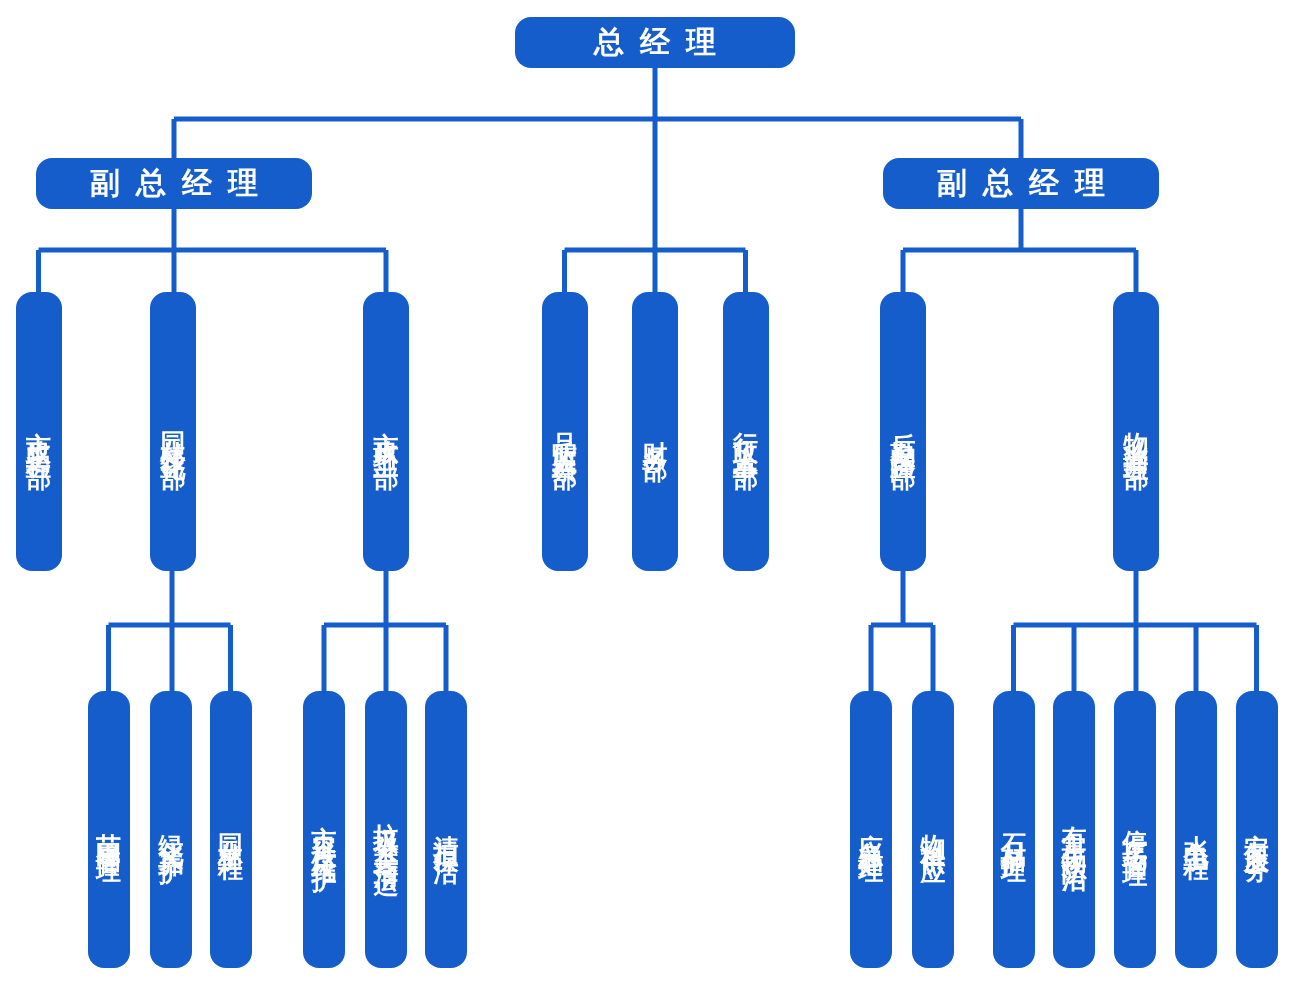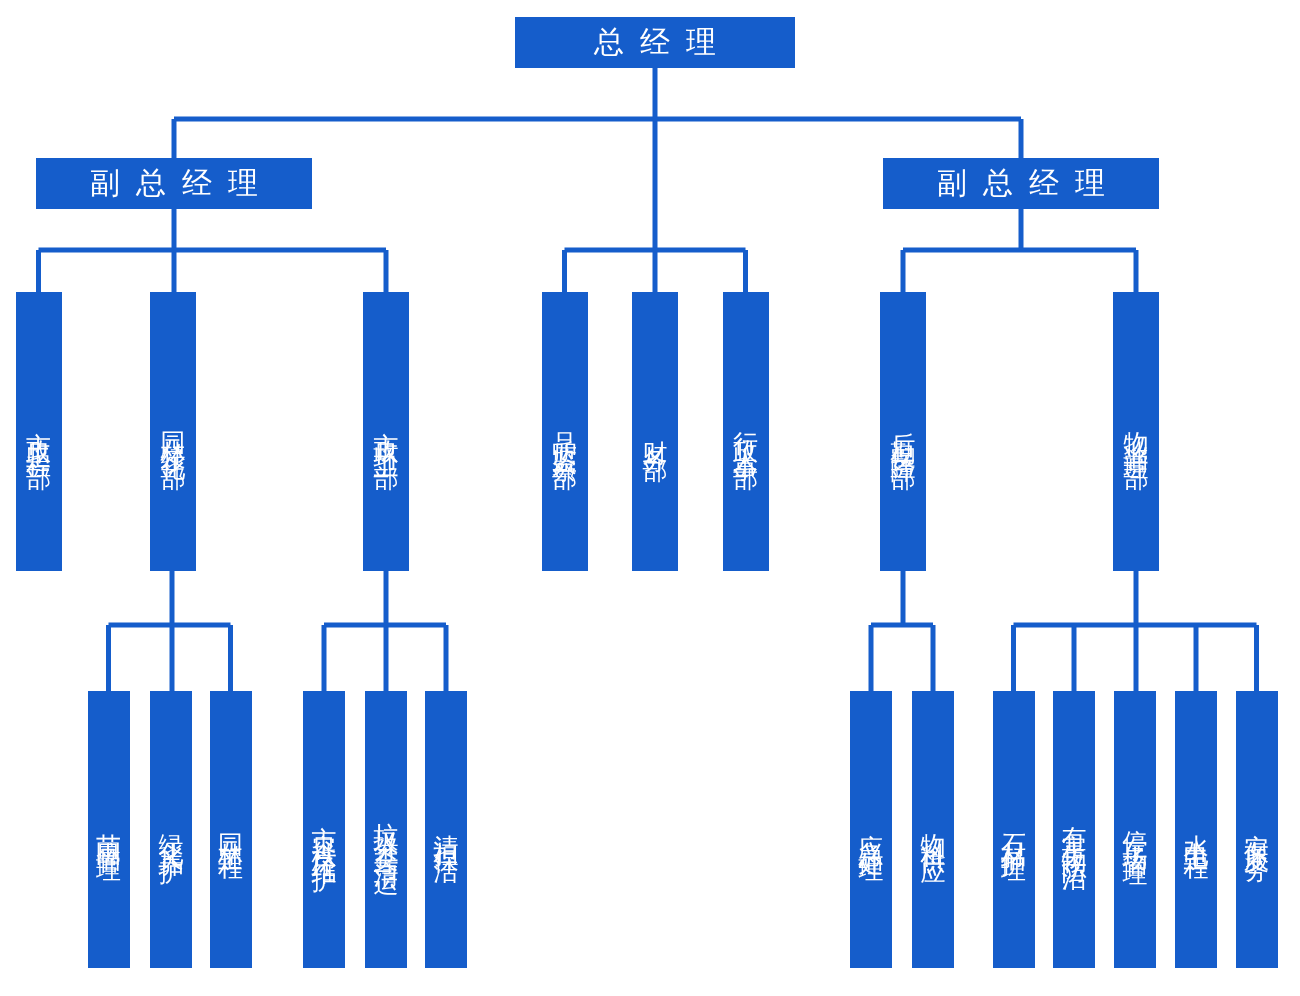--- a/index.html
+++ b/index.html
@@ -14,25 +14,25 @@
     background:#fff;
     font-family:"DejaVu Sans","Liberation Sans",sans-serif;
     overflow:hidden;
   }
   .connectors{position:absolute;left:0;top:0;width:1300px;height:996px;}
   .connectors line{stroke:var(--node-fill);stroke-width:5;}
   .node{
     position:absolute;
     background:var(--node-fill);
     color:var(--node-text);
-    border-radius:0;
+    border-radius:16px;
     display:flex;
     align-items:center;
     justify-content:center;
-    font-weight:normal;
+    font-weight:bold;
     box-sizing:border-box;
   }
   .hbox{
     height:51px;
     font-size:30px;
     letter-spacing:16px;
     text-indent:16px;
     white-space:nowrap;
   }
   .vbox{

